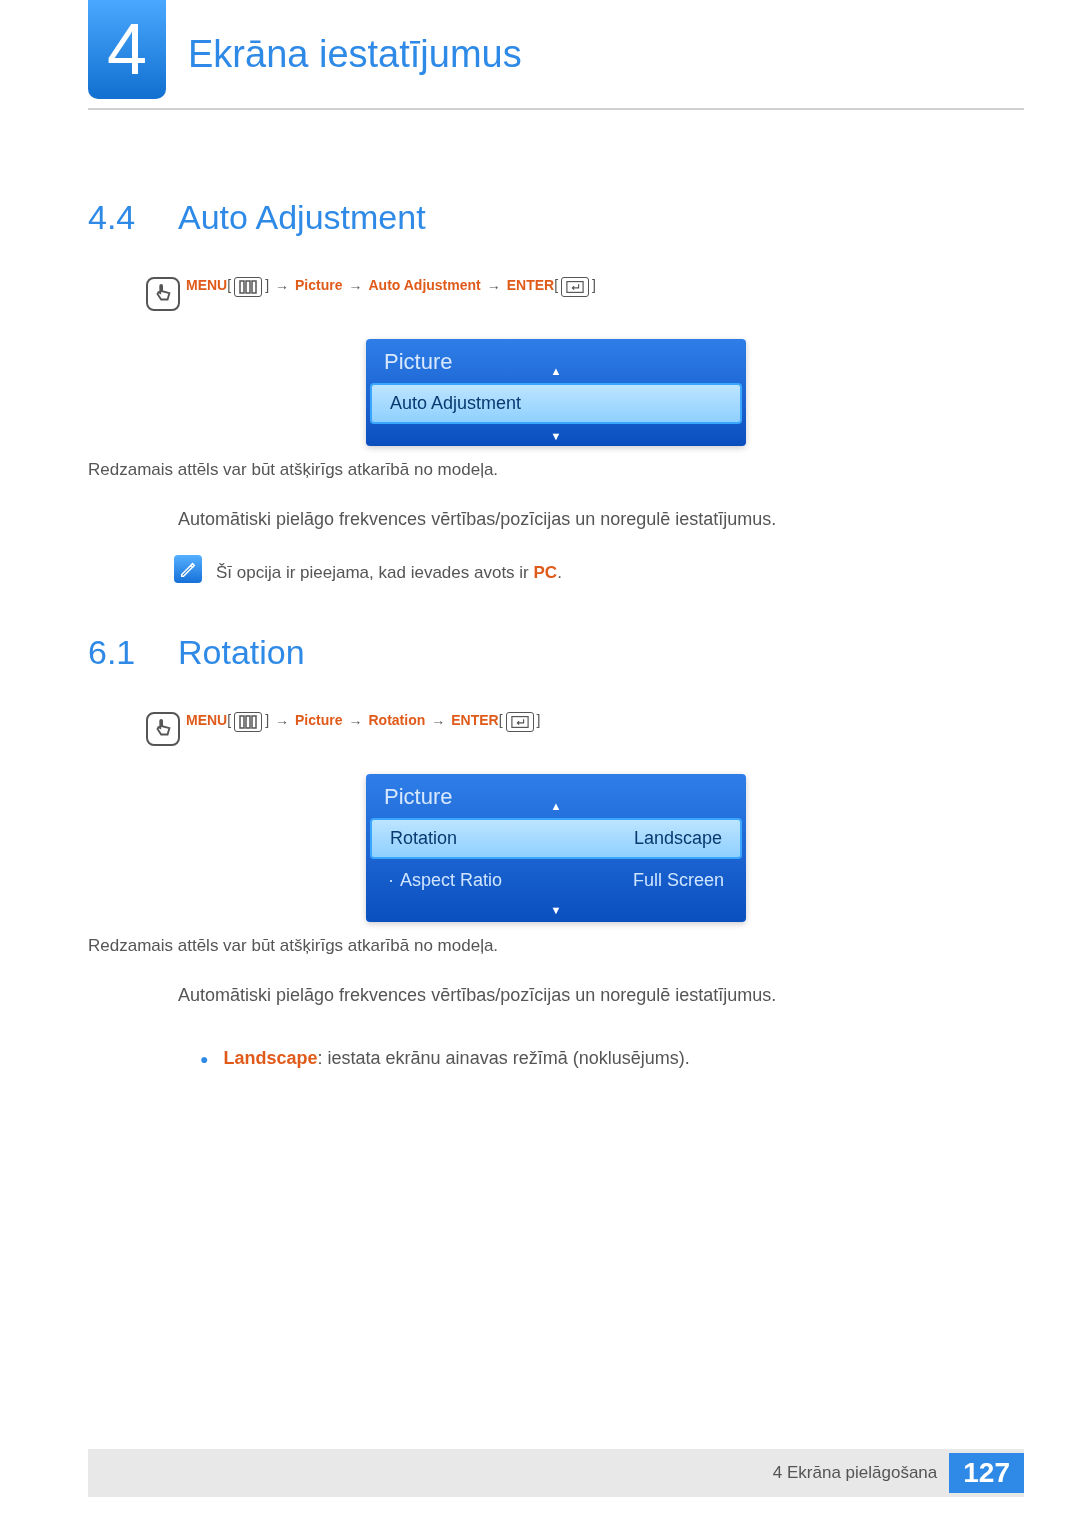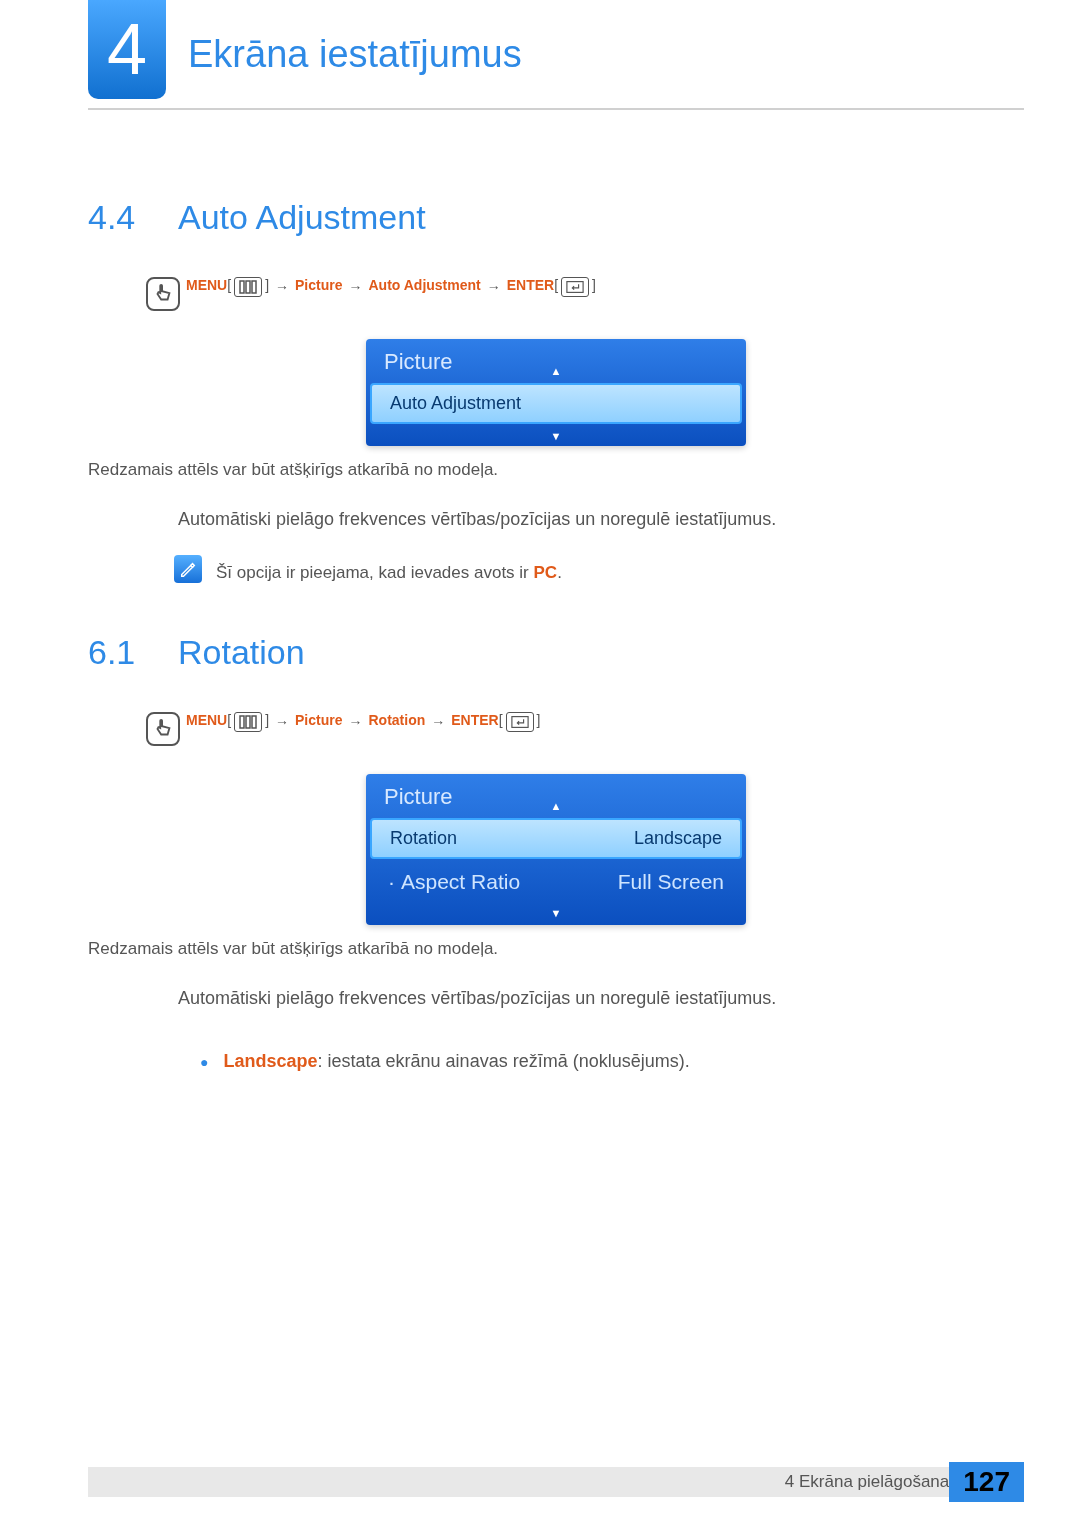--- a/index.html
+++ b/index.html
@@ -126,21 +126,21 @@
     padding: 8px 18px;
     border: 2px solid #3aa6ff;
     border-radius: 4px;
     margin: 2px 4px;
     display: flex;
     justify-content: space-between;
   }
   .osd-row-dark {
     background: transparent;
     color: #cfe5ff;
-    font-size: 21px;
+    font-size: 18px;
     padding: 8px 18px;
     margin: 3px 4px;
     display: flex;
     justify-content: space-between;
   }
   .osd-row-dark .bullet { margin-right: 6px; }
   .osd-footer {
     position: relative;
     height: 20px;
   }
@@ -188,41 +188,42 @@
   .bullet-list .bullet-dot {
     color: #2e8ae6;
     font-size: 14px;
     margin-right: 10px;
   }
   .footer {
     position: absolute;
     bottom: 30px;
     left: 88px;
     right: 56px;
-    height: 30px;
+    height: 48px;
     background: #e8e8e8;
     display: flex;
     align-items: center;
     justify-content: flex-end;
     padding: 0;
   }
   .footer-text {
     font-size: 17px;
     color: #555;
     margin-right: 0;
   }
   .footer-page {
     background: #2e8ae6;
-    color: #000000;
+    color: #ffffff;
     font-size: 28px;
     font-weight: 600;
     height: 40px;
     padding: 16px 14px;
     display: flex;
     align-items: center;
+    margin-left: 12px;
   }
 </style>
 </head>
 <body>
 
 <div class="page">
 
   <div class="header">
     <div class="chapter-badge">4</div>
     <div class="chapter-title">Ekrāna iestatījumus</div>

